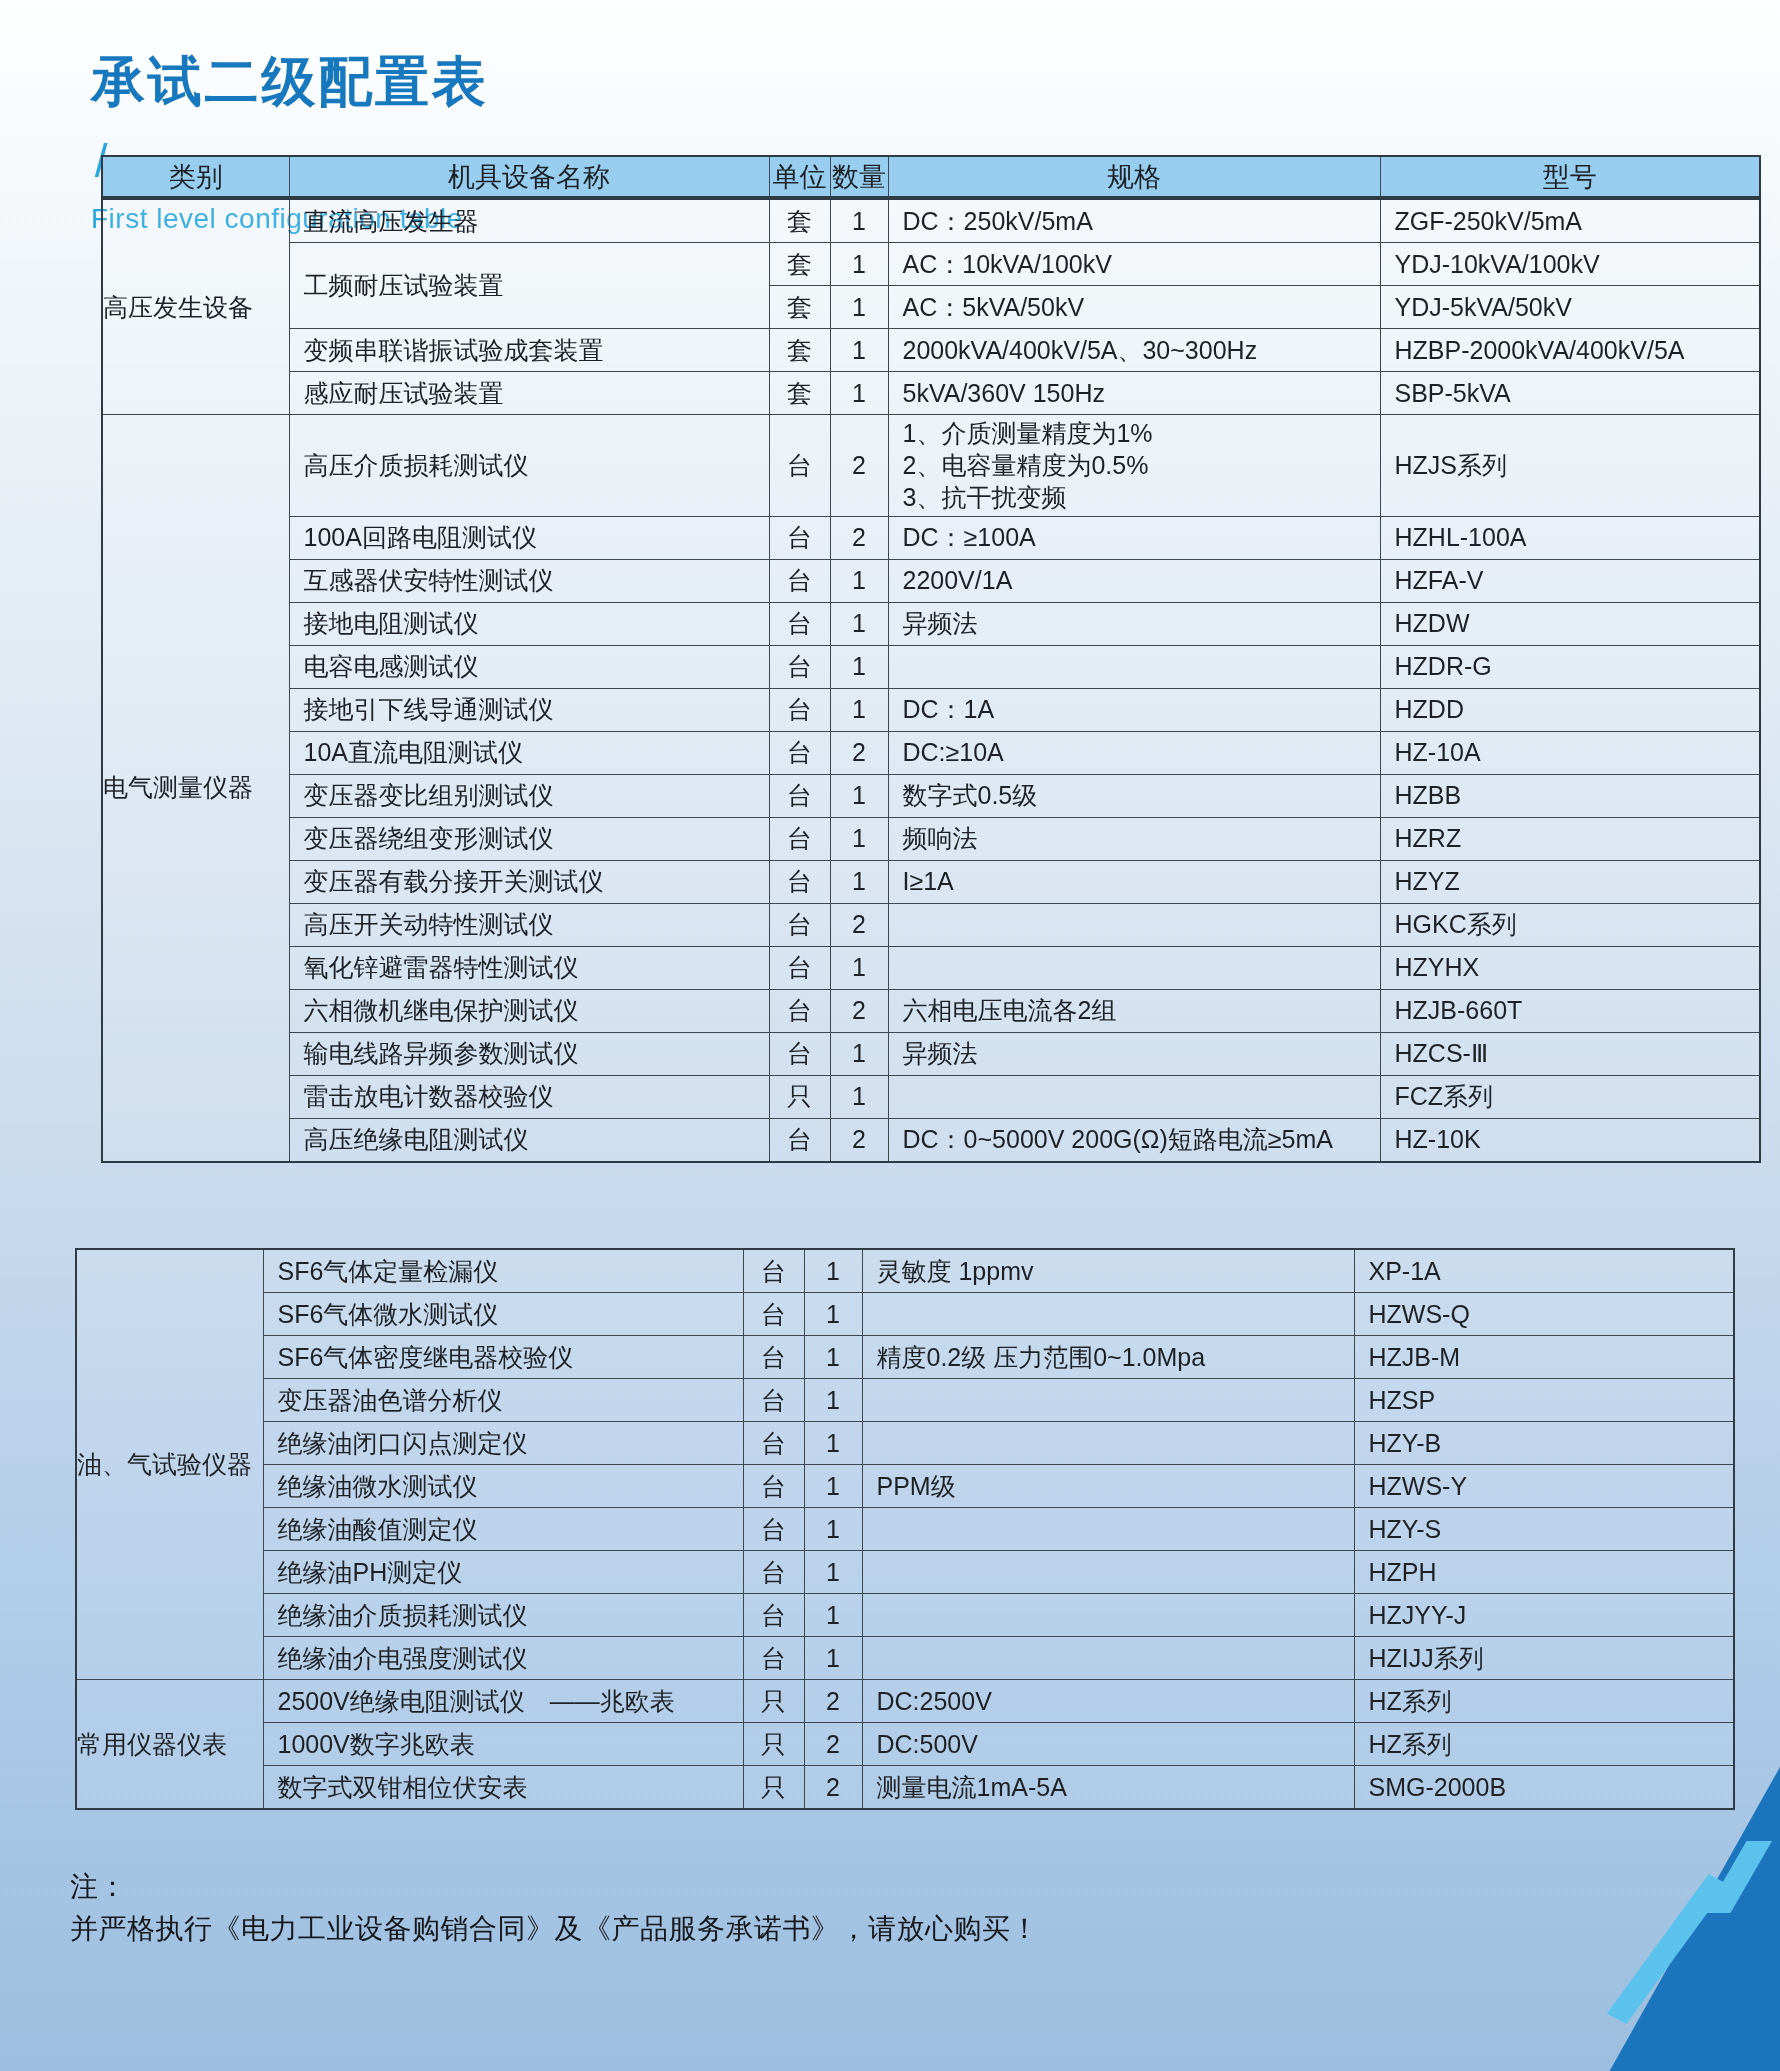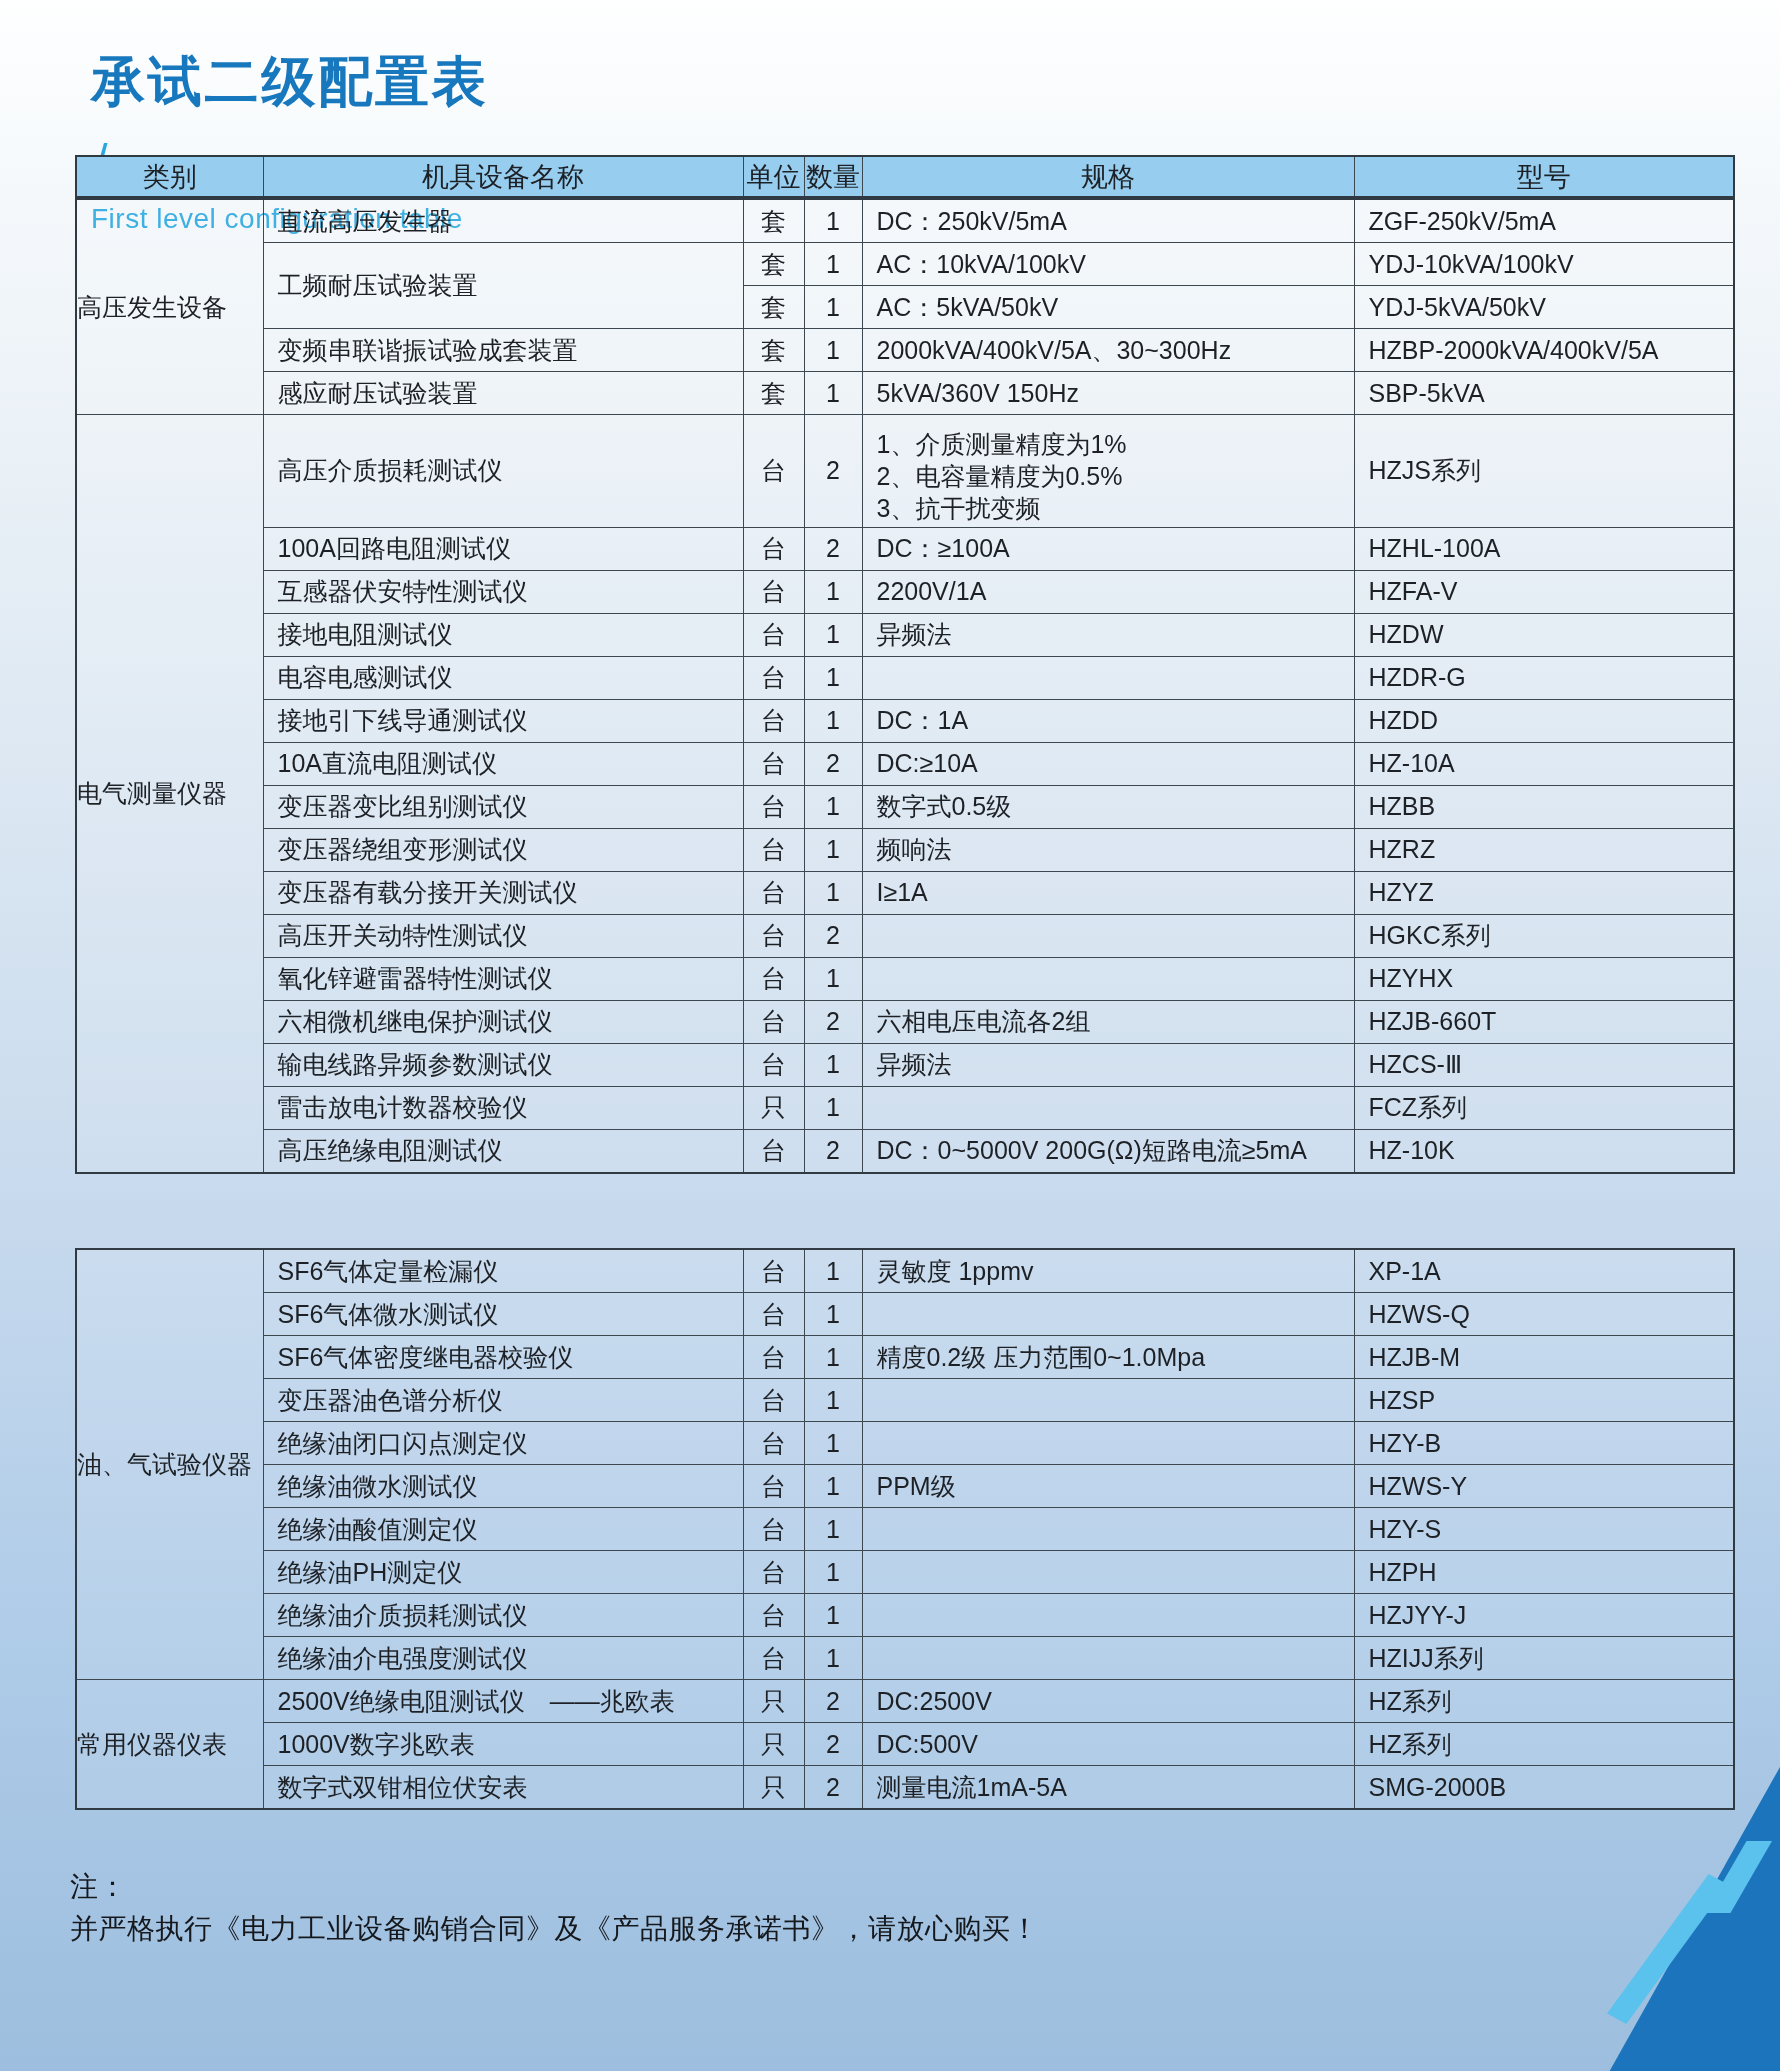--- a/index.html
+++ b/index.html
@@ -9,28 +9,28 @@
     background:linear-gradient(180deg,#feffff 0%,#f4f8fb 10%,#e3ecf4 30%,#cbdcee 55%,#aecbe8 80%,#9dbede 100%);
   }
   
   .titlebar{position:absolute;left:91px;top:46px;display:flex;align-items:baseline;gap:15px;white-space:nowrap;flex-direction:column;}
   .title{font-size:54px;font-weight:bold;color:#1878be;letter-spacing:2.8px;}
   .slash{font-size:46px;color:#2aa7df;font-weight:400;padding:0 3.7px;}
   .subtitle{font-size:28px;color:#2aa7df;letter-spacing:0.5px;}
   
   table{position:absolute;left:75px;width:1658px;border-collapse:collapse;table-layout:fixed;
         border:2.8px solid #2f3a43;background:rgba(255,255,255,0.10);}
-  #table1{top:155px;}
+  #table1{top:155px;margin-left:26px;}
   #table2{top:1248px;}
   th,td{border:1.9px solid #3c4750;color:#1d2126;height:42px;padding:0;font-size:25px;overflow:hidden;white-space:nowrap;}
   th{background:#97cef0;font-weight:normal;font-size:27px;height:39px;border-bottom:4.6px solid #2f3a43;text-align:center;}
   td.cat{text-align:left;}
   td.name,td.spec,td.model{text-align:left;padding-left:14px;}
   td.unit,td.qty{text-align:center;}
-  td.spec.multi{padding-top:13px;padding-bottom:2.8px;white-space:normal;}
+  td.spec.multi{padding-top:2px;padding-bottom:2.8px;white-space:normal;}
   .spec-line{line-height:32px;}
   
   .note{position:absolute;left:70px;top:1866px;width:1633px;font-size:28px;line-height:42px;
         color:#15181c;letter-spacing:0.5px;white-space:nowrap;}
   
   .deco-dark{position:absolute;left:1577px;top:1762px;width:204px;height:309px;background:#1c75bc;
              clip-path:polygon(16% 100%,100% 1%,100% 100%);}
   .deco-light{position:absolute;left:1607px;top:1874px;width:121px;height:150px;background:#5bc2ee;
              clip-path:polygon(0% 93%,16% 100%,100% 7%,84% 0%);}
   .deco-light2{position:absolute;left:1705px;top:1841px;width:67px;height:72px;background:#5bc2ee;

